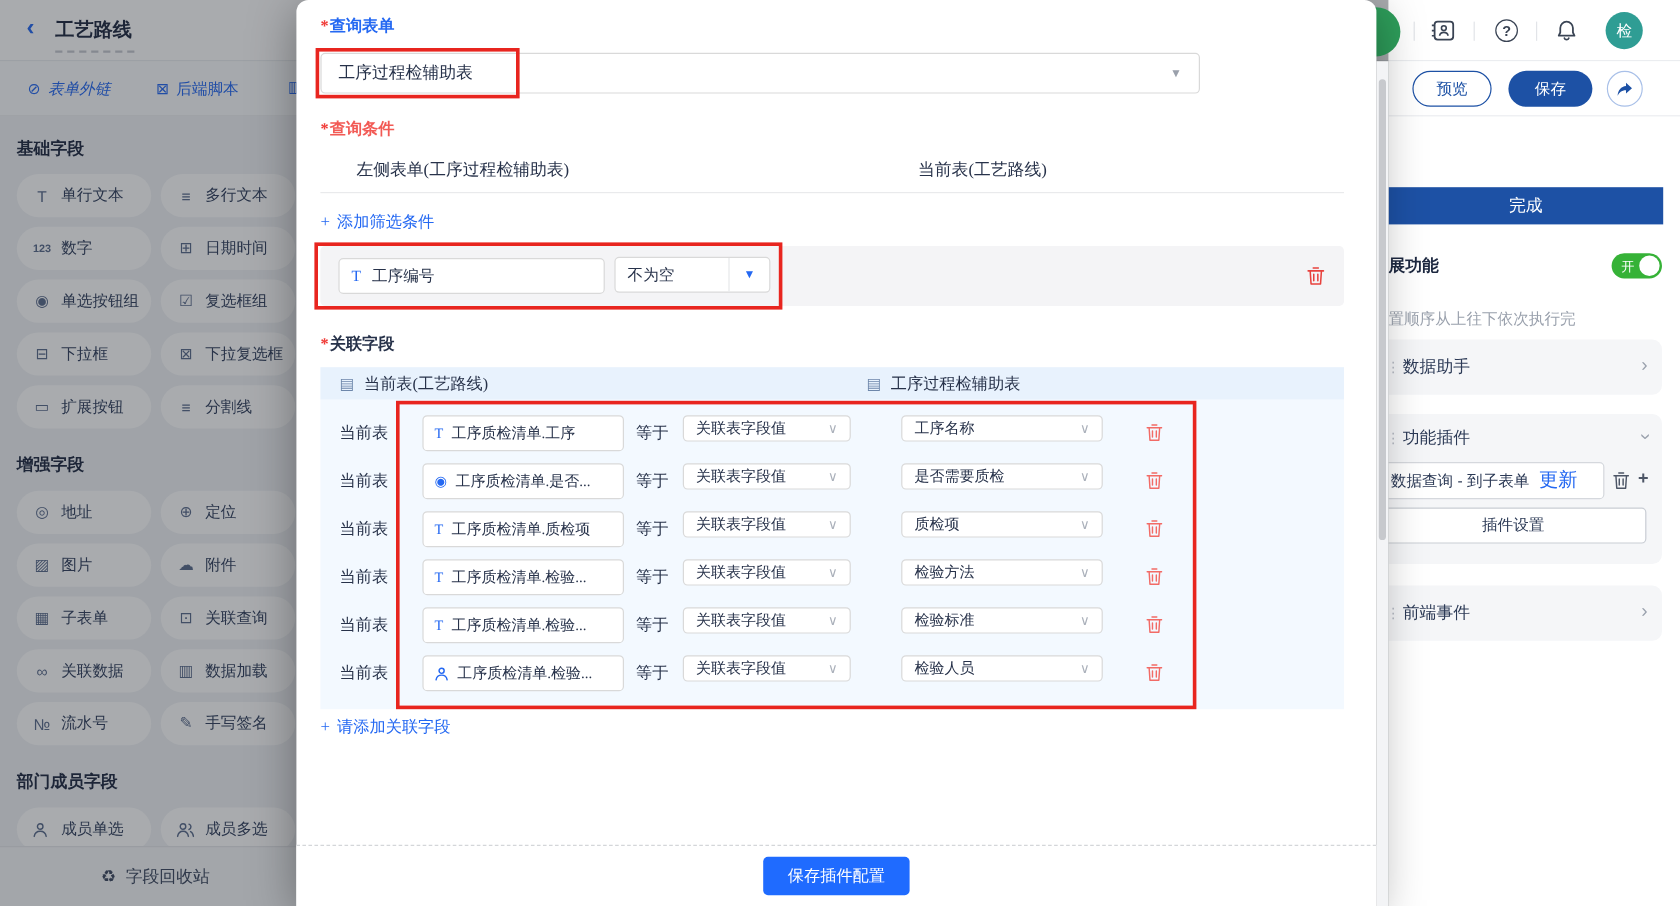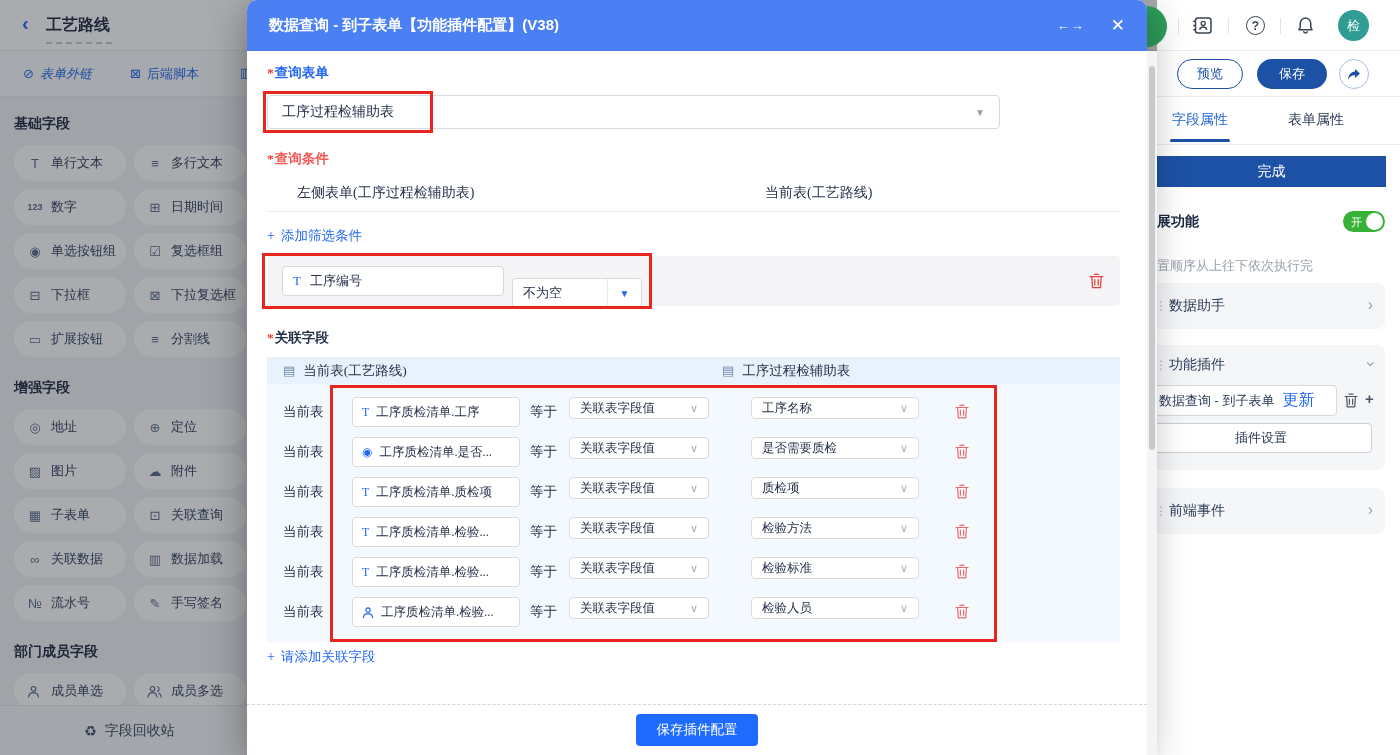--- a/index.html
+++ b/index.html
@@ -84,21 +84,21 @@
   .big-select { position:absolute; left:20px; top:44px; width:733px; height:34px; border:1px solid #d9d9d9; border-radius:4px; display:flex; align-items:center; padding:0 14px; font-size:14px; color:#27324a; cursor:pointer; background:#fff; }
   .big-select .caret { margin-left:auto; color:#9aa0ab; font-size:10px; }
   .annot { position:absolute; border:3px solid #e8251f; z-index:12; pointer-events:none; }
   .cond-header { position:absolute; top:133px; font-size:14px; color:#27324a; }
   .hr { position:absolute; left:20px; top:160px; width:853px; height:1px; background:#e9eaec; }
   .add-link { position:absolute; font-size:13.5px; color:#2468f2; cursor:pointer; }
   .add-link .plus { margin-right:6px; font-size:14px; }
   .filter-row { position:absolute; left:20px; top:205px; width:853px; height:50px; background:#f4f4f6; border-radius:4px; }
   .f-input { position:absolute; left:15px; top:10px; width:222px; height:30px; background:#fff; border:1px solid #d9d9d9; border-radius:4px; display:flex; align-items:center; padding:0 10px; gap:9px; font-size:13px; cursor:text; }
   .f-input .ficon { color:#2468f2; font-size:13px; }
-  .f-select { position:absolute; left:245px; top:22px; width:130px; height:30px; background:#fff; border:1px solid #d9d9d9; border-radius:4px; display:flex; align-items:center; font-size:13px; cursor:pointer; }
+  .f-select { position:absolute; left:245px; top:9px; width:130px; height:30px; background:#fff; border:1px solid #d9d9d9; border-radius:4px; display:flex; align-items:center; font-size:13px; cursor:pointer; }
   .f-select .txt { flex:1; padding-left:10px; }
   .f-select .sep { width:1px; height:28px; background:#e7e8ea; }
   .f-select .blue-caret { width:33px; text-align:center; color:#2468f2; font-size:10px; }
   .trash { cursor:pointer; display:inline-flex; }
   .f-trash { position:absolute; right:16px; top:17px; color:#e8413d; }
   .link-table { position:absolute; left:20px; top:306px; width:853px; }
   .lt-head { height:27px; background:#e8f2fd; position:relative; }
   .lt-head .hgrp { position:absolute; top:5px; display:flex; align-items:center; gap:8px; font-size:13.5px; color:#27324a; }
   .lt-head .gi { color:#6e87ab; font-size:13px; }
   .lt-body { background:#f3f9ff; padding:8px 0 10px 0; }
@@ -280,24 +280,20 @@
   <div class="rpanel">
     <div class="rp-actions">
       <div class="btn-preview">预览</div>
       <div class="btn-save">保存</div>
       <div class="btn-share">
         <svg width="14" height="13" viewBox="0 0 14 13">
             <path d="M8 1l5 4.5L8 10V7.2C4.2 7.2 2.3 9.2 1 11.8 1.3 7 4 3.9 8 3.6V1z" fill="#1d51a5"></path>
           </svg>
       </div>
     </div>
-    <div class="rp-tabs">
-      <span class="rp-tab active" style="left:15px;">字段属性</span>
-      <span class="rp-tab" style="left:131px;">表单属性</span>
-    </div>
     <div class="btn-done">完成</div>
     <div class="rp-ext-label">展功能</div>
     <div class="toggle">
       <span class="t-txt">开</span>
       <span class="knob"></span>
     </div>
     <div class="rp-hint">置顺序从上往下依次执行完</div>
 
     <div class="rp-card" style="top:232px; height:46px;">
       <span class="handle">⋮</span>
@@ -327,25 +323,20 @@
       <span class="card-row-label">前端事件</span>
       <span class="card-chev">›</span>
     </div>
   </div>
 
   <div class="scroll-track">
     <div class="scroll-thumb"></div>
   </div>
 
   <div class="modal">
-    <div class="m-header">
-      <span class="m-title">数据查询 - 到子表单【功能插件配置】(V38)</span>
-      <span class="m-expand"><span>←</span><span>→</span></span>
-      <span class="m-close">✕</span>
-    </div>
 
     <div class="m-body">
 
       <div class="m-label lbl-blue" style="left:20px; top:13px;">
         <span class="star">*</span><span>查询表单</span>
       </div>
       <div class="big-select">
         <span>工序过程检辅助表</span>
         <span class="caret">▼</span>
       </div>

